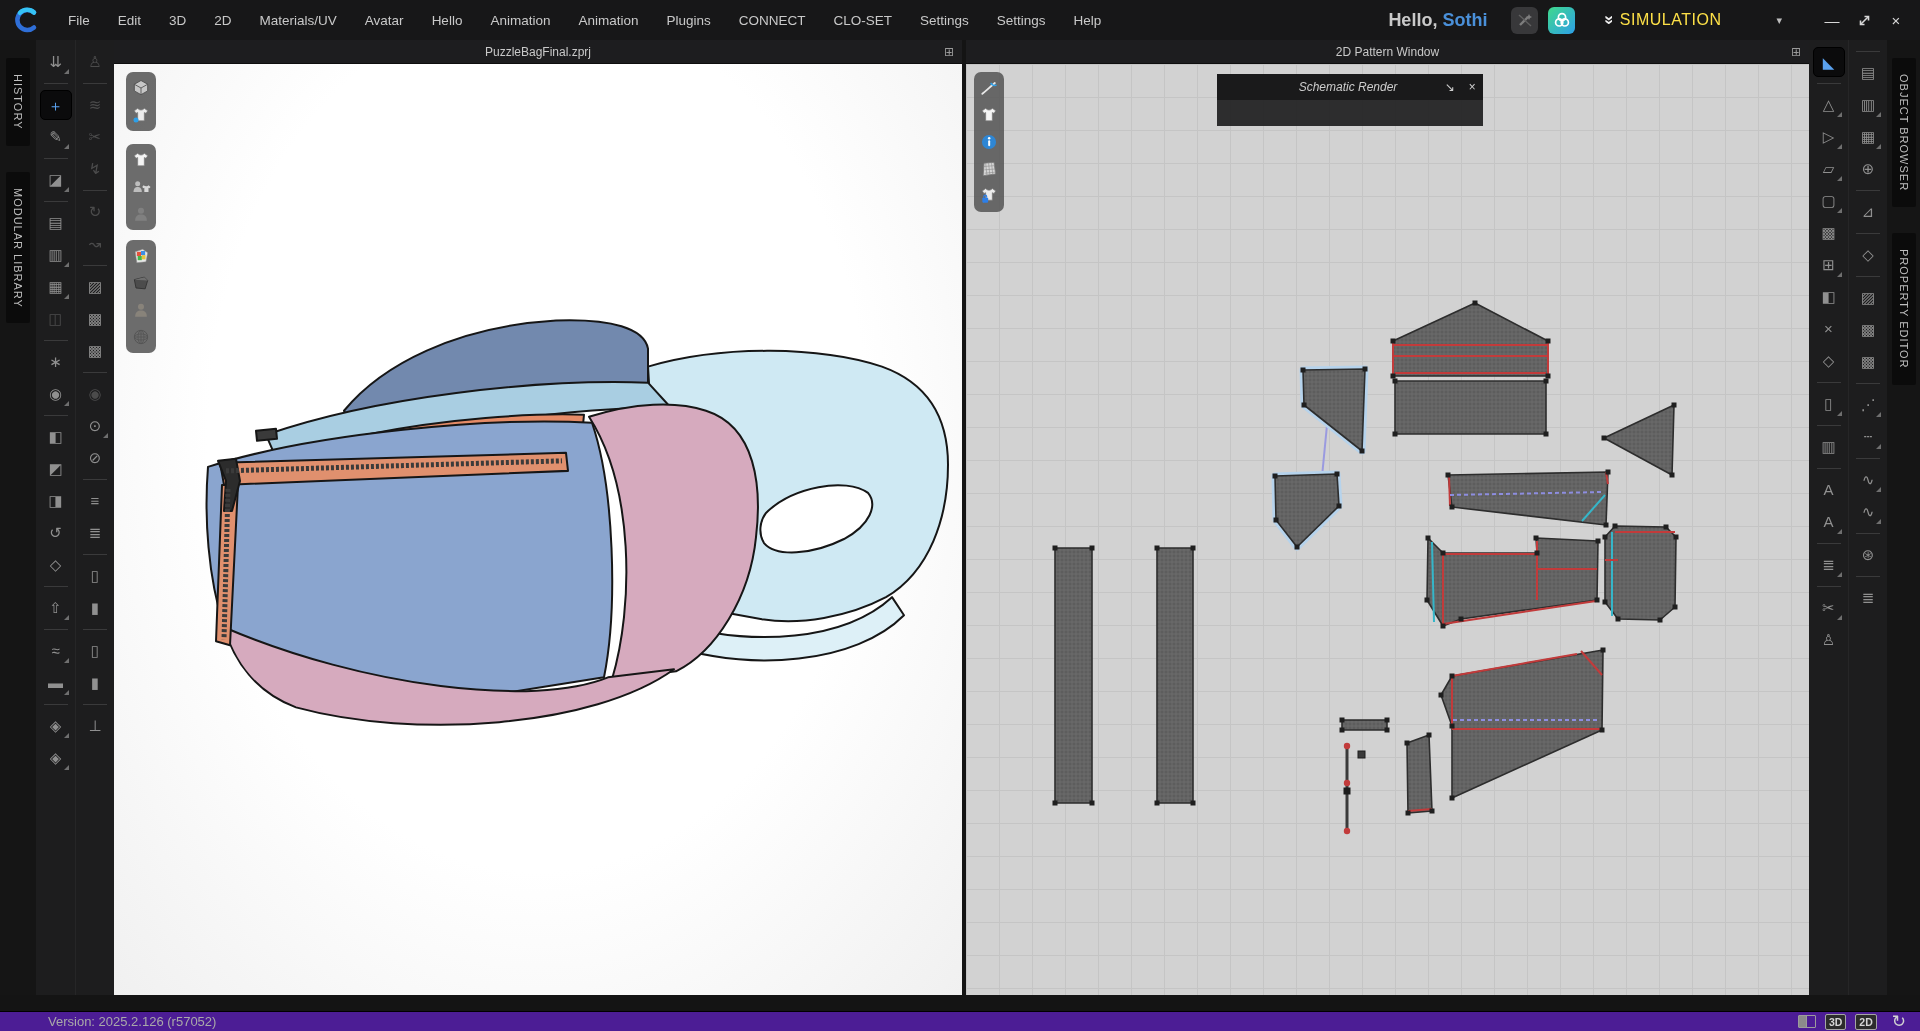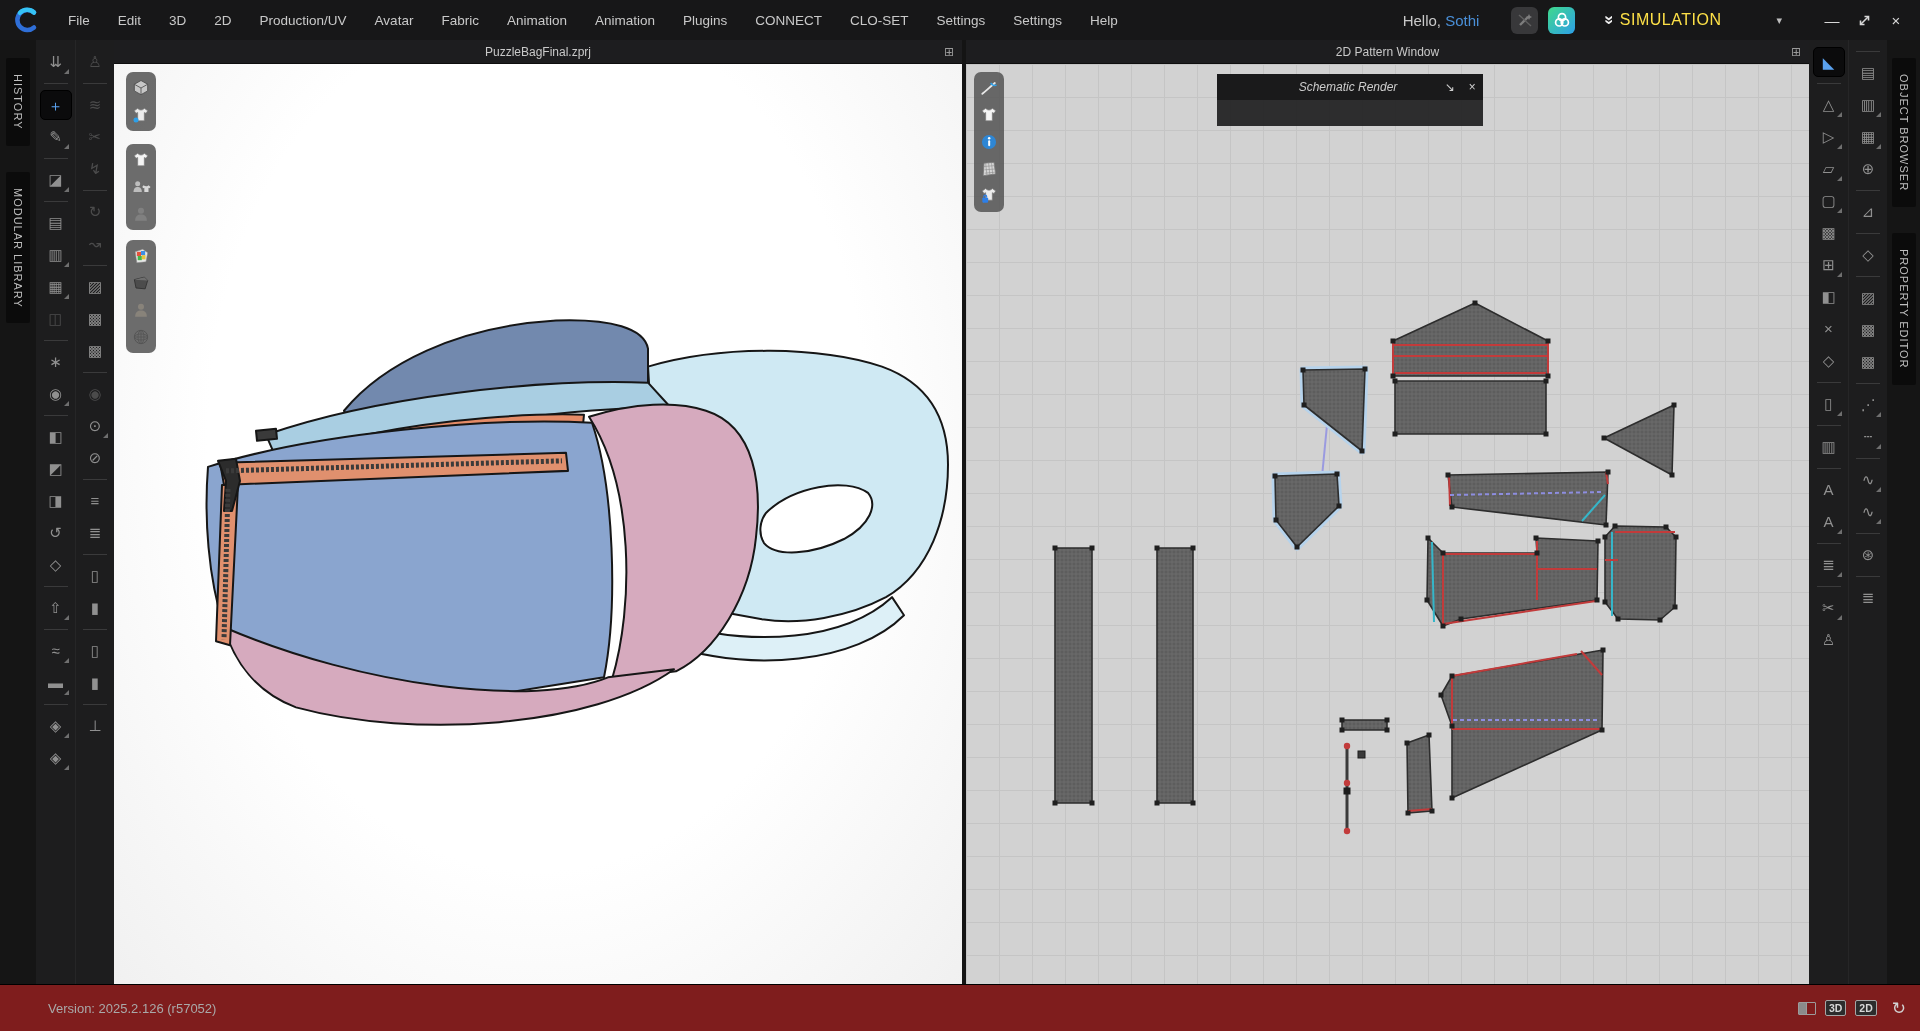--- a/index.html
+++ b/index.html
@@ -7,21 +7,21 @@
     font-family:"Liberation Sans","DejaVu Sans",sans-serif; }
   .app { position:absolute; inset:0;padding-left:36px; }
 
   
   .menubar { position:absolute; top:0; left:0; right:0; height:40px; background:#171718;
     display:flex; align-items:center; padding:0 10px; z-index:30; }
   .logo { width:26px; height:26px; margin:0 14px 0 4px; flex:0 0 auto; }
   .menu-items { display:flex; align-items:center; }
   .menu-item { color:#c9c9c9; font-size:13.5px; padding:6px 14px; cursor:default; white-space:nowrap; }
   .menubar-right { margin-left:auto; display:flex; align-items:center; gap:10px; }
-  .greeting { font-size:15px; color:#c9c9c9; margin-right:22px; }
+  .greeting { font-size:18px; color:#c9c9c9; margin-right:14px;font-weight:bold; }
   .greeting .user { color:#4a90d9; }
   .sq-btn { width:27px; height:27px; border-radius:6px; display:flex; align-items:center; justify-content:center; }
   .wand-btn { background:#3e3e40; opacity:.85; }
   .closet-btn { background:linear-gradient(135deg,#3fd98c,#2d9fe8); }
   .sim-block { display:flex; align-items:center; margin-left:18px; }
   .dbl-chevron { display:inline-block; transform:rotate(-90deg); color:#f0f0f0; font-size:17px; font-weight:bold; margin-right:7px; }
   .sim-label { color:#fde047; font-size:16px; letter-spacing:.5px; }
   .sim-caret { color:#bdbdbd; font-size:11px; margin-left:55px; }
   .win-controls { display:flex; align-items:center; gap:4px; margin-left:26px; }
   .win-btn { width:28px; height:28px; display:flex; align-items:center; justify-content:center;
@@ -70,21 +70,21 @@
   .pill-ic.dim { opacity:.45; }
 
   
   .schematic { position:absolute; left:251px; top:10px; width:266px; z-index:8; }
   .schematic-title { height:26px; background:#1a1a1b; display:flex; align-items:center;font-style:italic; }
   .schematic-title span.t { flex:1; text-align:center; color:#cdcdcd; font-size:12px; padding-left:40px; }
   .schematic-btn { color:#cfcfcf; font-size:12px; width:22px; text-align:center; }
   .schematic-body { height:26px; background:rgba(30,30,32,.92); }
 
   
-  .statusbar { position:absolute; left:0; right:0; bottom:0; height:47px; background:#7f1d1d;
+  .statusbar { position:absolute; left:0; right:0; bottom:0; height:20px; background:#4c1d95;
     border-top:1px solid #000; display:flex; align-items:center; z-index:30; }
   .version { color:#a9a9a9; font-size:13px; margin-left:48px; }
   .status-right { margin-left:auto; display:flex; align-items:center; gap:9px; margin-right:14px; }
   .pane-toggle { width:18px; height:13px; border:1px solid #9c9c9c; border-radius:1px; display:flex; }
   .pane-toggle i { flex:1; } .pane-toggle i:first-child { background:#8b8b8b; border-right:1px solid #9c9c9c; }
   .dim-badge { border:1px solid #a5a5a5; border-radius:2px; color:#d6d6d6; background:#2c2c2c;
     font-size:10.5px; font-weight:bold; padding:1px 3px; }
   .refresh { color:#d2d2d2; font-size:17px; margin-left:6px; }
 </style>
 </head>
@@ -95,23 +95,23 @@
   <header class="menubar">
     <svg class="logo" viewBox="0 0 26 26">
       <path d="M20 5.5 A10 10 0 1 0 20 20.5" fill="none" stroke="#2f6fd8" stroke-width="4.5" stroke-linecap="round"></path>
       <path d="M20 5.5 A10 10 0 0 0 6 5.8" fill="none" stroke="#35c3f5" stroke-width="4.5" stroke-linecap="round"></path>
     </svg>
     <nav class="menu-items" id="menu-items">
         <span class="menu-item">File</span>
         <span class="menu-item">Edit</span>
         <span class="menu-item">3D</span>
         <span class="menu-item">2D</span>
-        <span class="menu-item">Production/UV</span>
+        <span class="menu-item">Materials/UV</span>
         <span class="menu-item">Avatar</span>
-        <span class="menu-item">Fabric</span>
+        <span class="menu-item">Hello</span>
         <span class="menu-item">Animation</span>
         <span class="menu-item">Animation</span>
         <span class="menu-item">Plugins</span>
         <span class="menu-item">CONNECT</span>
         <span class="menu-item">CLO-SET</span>
         <span class="menu-item">Settings</span>
         <span class="menu-item">Settings</span>
         <span class="menu-item">Help</span>
       </nav>
 

